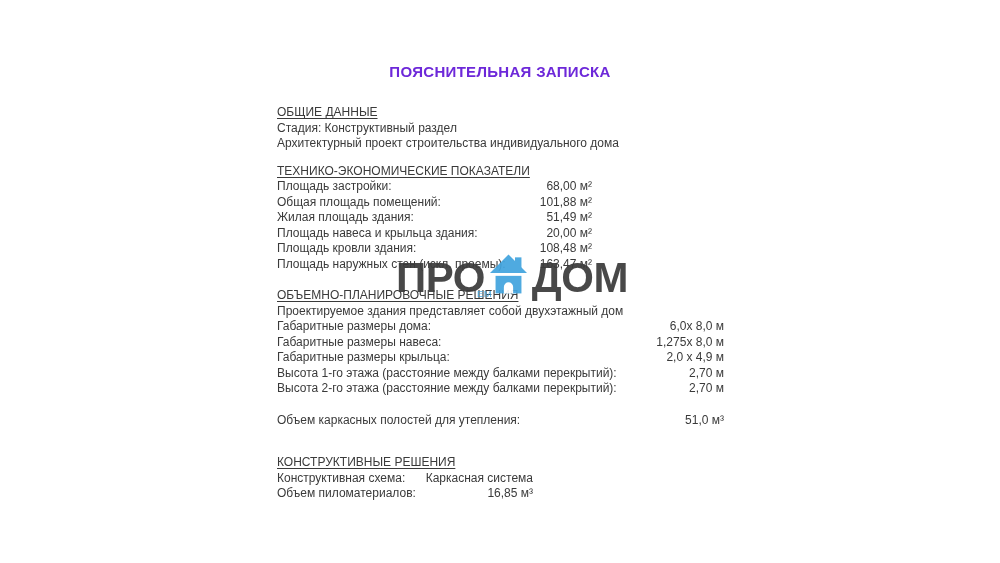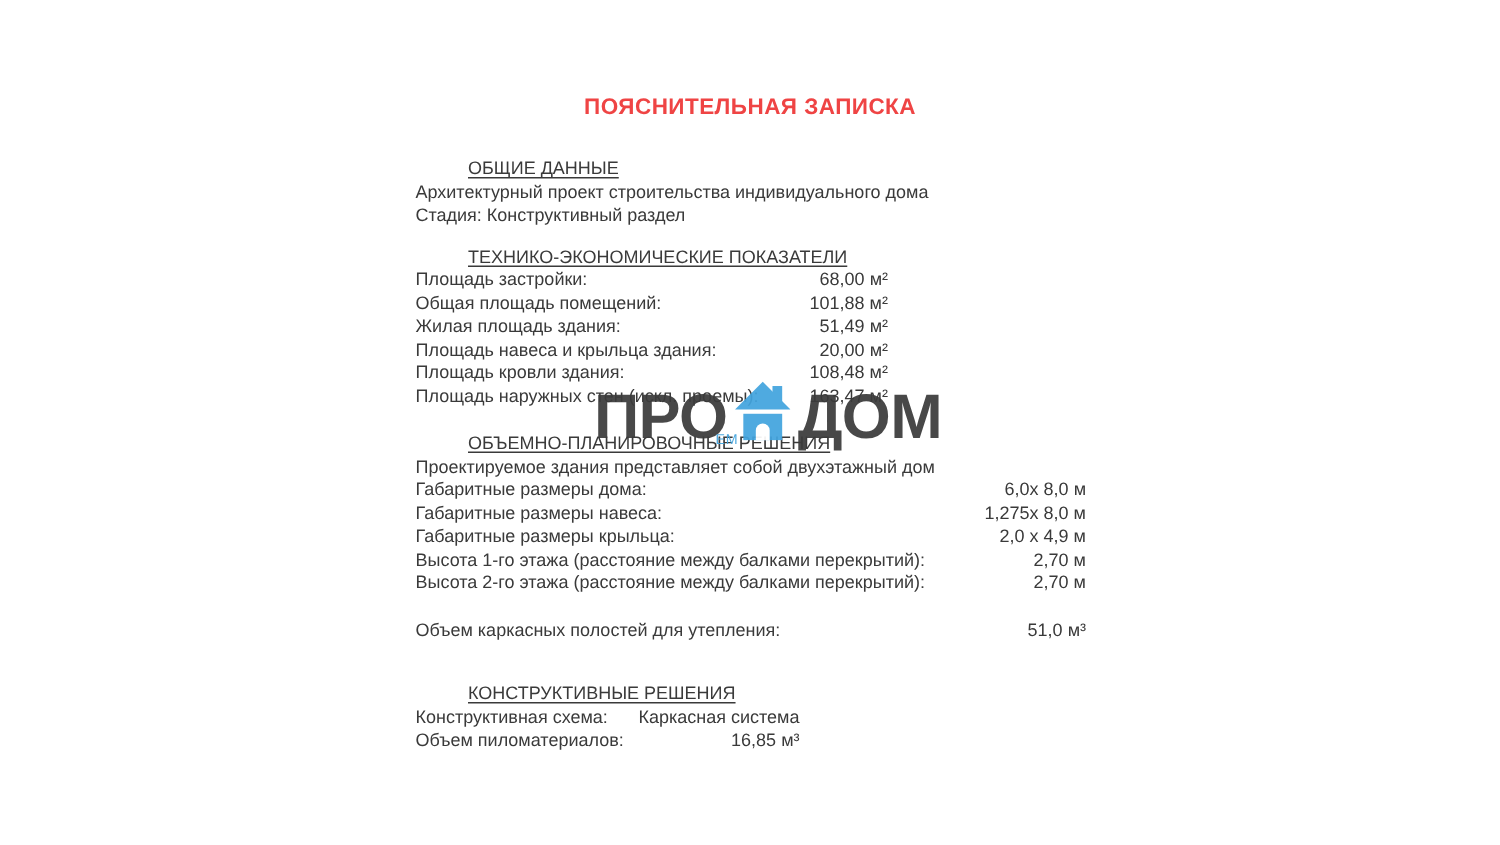--- a/index.html
+++ b/index.html
@@ -14,34 +14,33 @@
   }
   .doc-title {
     position: absolute;
     top: 63px;
     left: 0;
     width: 1000px;
     text-align: center;
     font-size: 15px;
     font-weight: bold;
     letter-spacing: 0.3px;
-    color: #ef4444;
+    color: #6d28d9;
   }
   .content {
     position: absolute;
     left: 277px;
     top: 105px;
     width: 447px;
     font-size: 12px;
     line-height: 15.5px;
   }
   .sec-heading {
     text-decoration: underline;
     text-underline-offset: 2px;
-    margin-left: 35px;
   }
   .row {
     display: flex;
     justify-content: space-between;
     align-items: baseline;
   }
   .row .val { text-align: left; white-space: nowrap; }
   .rows-narrow { width: 315px; }
   .rows-wide   { width: 447px; }
   .rows-short  { width: 256px; }
@@ -82,22 +81,22 @@
 <body>
 
 <div class="page">
 
   <div class="doc-title">ПОЯСНИТЕЛЬНАЯ ЗАПИСКА</div>
 
   <div class="content">
 
     <div class="sec-general">
       <div class="sec-heading">ОБЩИЕ ДАННЫЕ</div>
+      <div>Стадия: Конструктивный раздел</div>
       <div>Архитектурный проект строительства индивидуального дома</div>
-      <div>Стадия: Конструктивный раздел</div>
     </div>
 
     <div class="sec-tech rows-narrow">
       <div class="sec-heading">ТЕХНИКО-ЭКОНОМИЧЕСКИЕ ПОКАЗАТЕЛИ</div>
       <div class="row">
         <span class="lbl">Площадь застройки:</span>
         <span class="val">68,00 м²</span>
       </div>
       <div class="row">
         <span class="lbl">Общая площадь помещений:</span>

